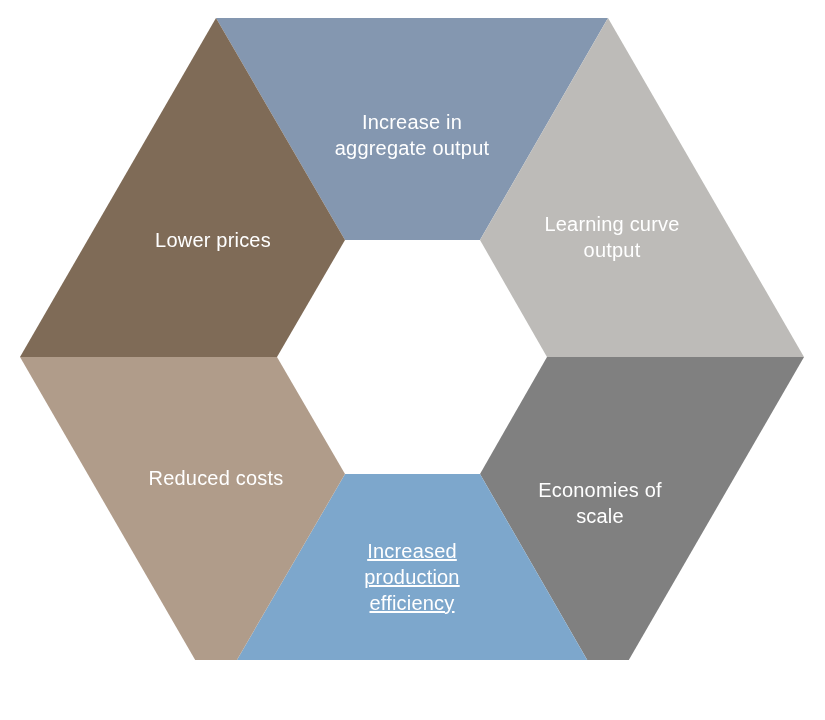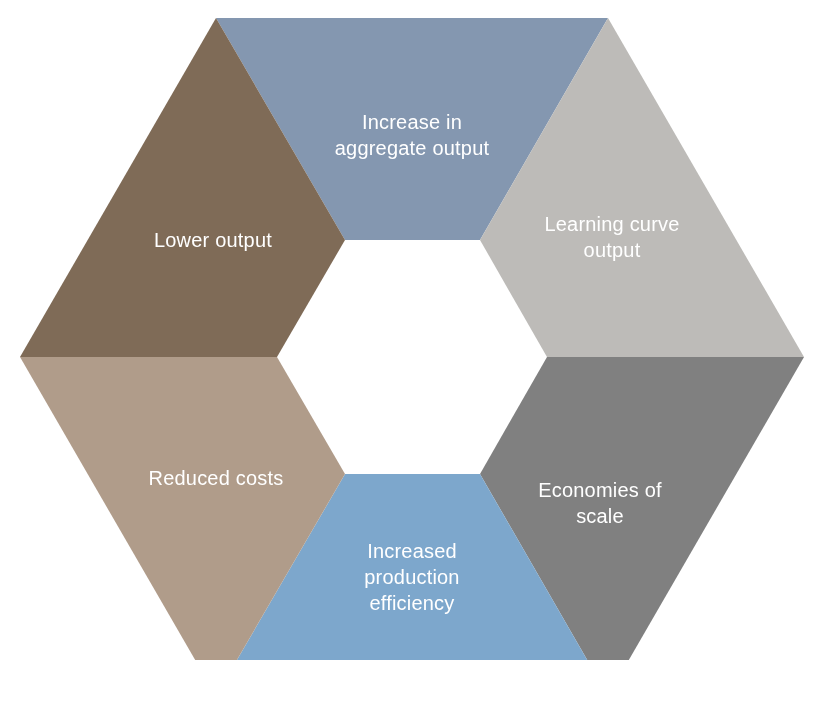--- a/index.html
+++ b/index.html
@@ -29,21 +29,21 @@
     color: #ffffff;
     font-size: 20px;
     line-height: 1.3;
     font-weight: 400;
     letter-spacing: 0.2px;
     pointer-events: none;
   }
   .lbl-top        { left: 412px; top: 135px; width: 175px; }
   .lbl-top-right  { left: 612px; top: 237px; width: 150px; }
   .lbl-bot-right  { left: 600px; top: 477px; width: 145px; margin-top: 26px; }
-  .lbl-bottom     { left: 412px; top: 577px; width: 120px; }
+  .lbl-bottom     { left: 412px; top: 577px; width: 120px; text-decoration: underline; }
   .lbl-bot-left   { left: 216px; top: 478px; width: 200px; text-align: center; }
   .lbl-top-left   { left: 213px; top: 240px; width: 200px; }
 </style>
 </head>
 <body>
 
 <div class="canvas">
 
   <svg class="diagram-svg" viewBox="0 0 825 720" xmlns="http://www.w3.org/2000/svg">
 
@@ -63,15 +63,15 @@
   <div class="seg-label lbl-top">Increase in aggregate output</div>
 
   <div class="seg-label lbl-top-right">Learning curve output</div>
 
   <div class="seg-label lbl-bot-right">Economies of scale</div>
 
   <div class="seg-label lbl-bottom">Increased production efficiency</div>
 
   <div class="seg-label lbl-bot-left">Reduced costs</div>
 
-  <div class="seg-label lbl-top-left">Lower output</div>
+  <div class="seg-label lbl-top-left">Lower prices</div>
 
 </div>
 
 </body></html>

